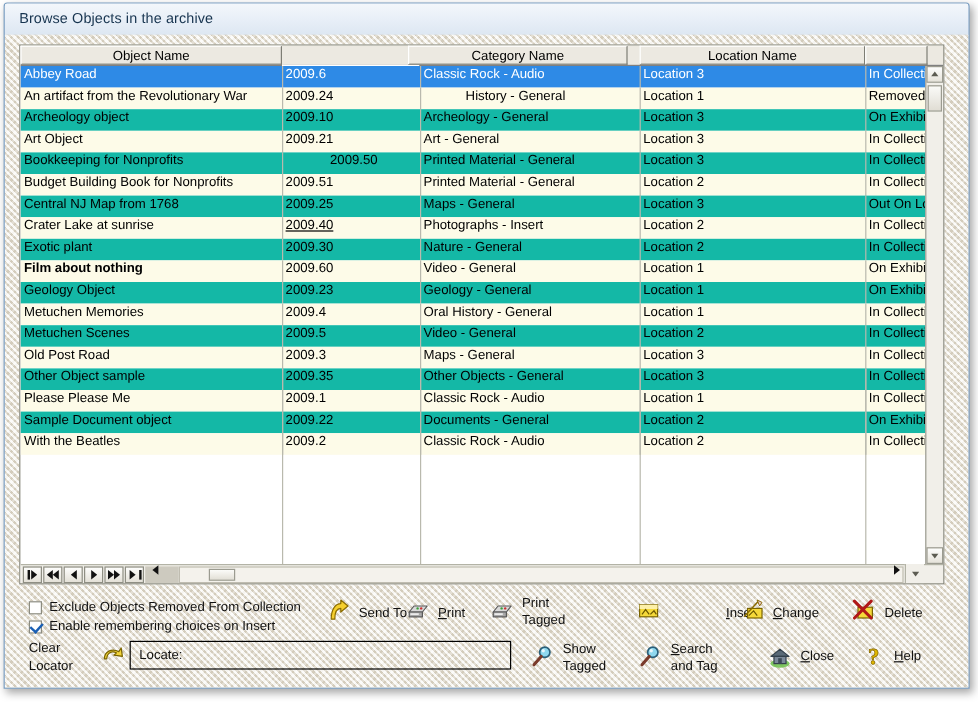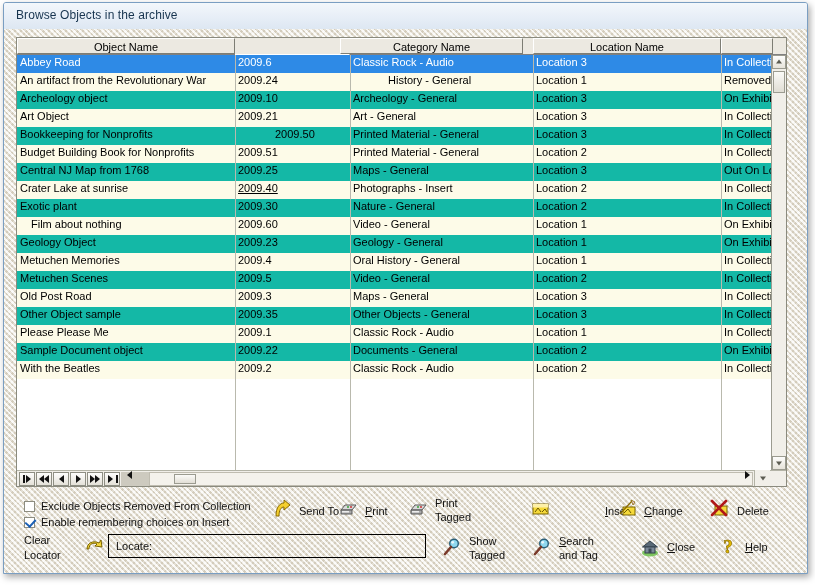--- a/index.html
+++ b/index.html
@@ -267,21 +267,21 @@
                   <div class="cell" style="left: 218px; width: 115px;">2009.30</div>
                   <div class="cell" style="left: 333px; width: 183px;">Nature - General</div>
                   <div class="cell" style="left: 516px; width: 188px;">Location 2</div>
                   <div class="cell" style="left: 704px; width: 52px;">In Collection</div>
                   <span class="vline" style="left: 218px;"></span>
                   <span class="vline" style="left: 333px;"></span>
                   <span class="vline" style="left: 516px;"></span>
                   <span class="vline" style="left: 704px;"></span>
                 </div>
                 <div class="row odd">
-                  <div class="cell" style="left: 11px; width: 218px;">Film about nothing</div>
+                  <div class="cell" style="left: 0px; width: 218px; font-weight: bold;">Film about nothing</div>
                   <div class="cell" style="left: 218px; width: 115px;">2009.60</div>
                   <div class="cell" style="left: 333px; width: 183px;">Video - General</div>
                   <div class="cell" style="left: 516px; width: 188px;">Location 1</div>
                   <div class="cell" style="left: 704px; width: 52px;">On Exhibit</div>
                   <span class="vline" style="left: 218px;"></span>
                   <span class="vline" style="left: 333px;"></span>
                   <span class="vline" style="left: 516px;"></span>
                   <span class="vline" style="left: 704px;"></span>
                 </div>
                 <div class="row even">

